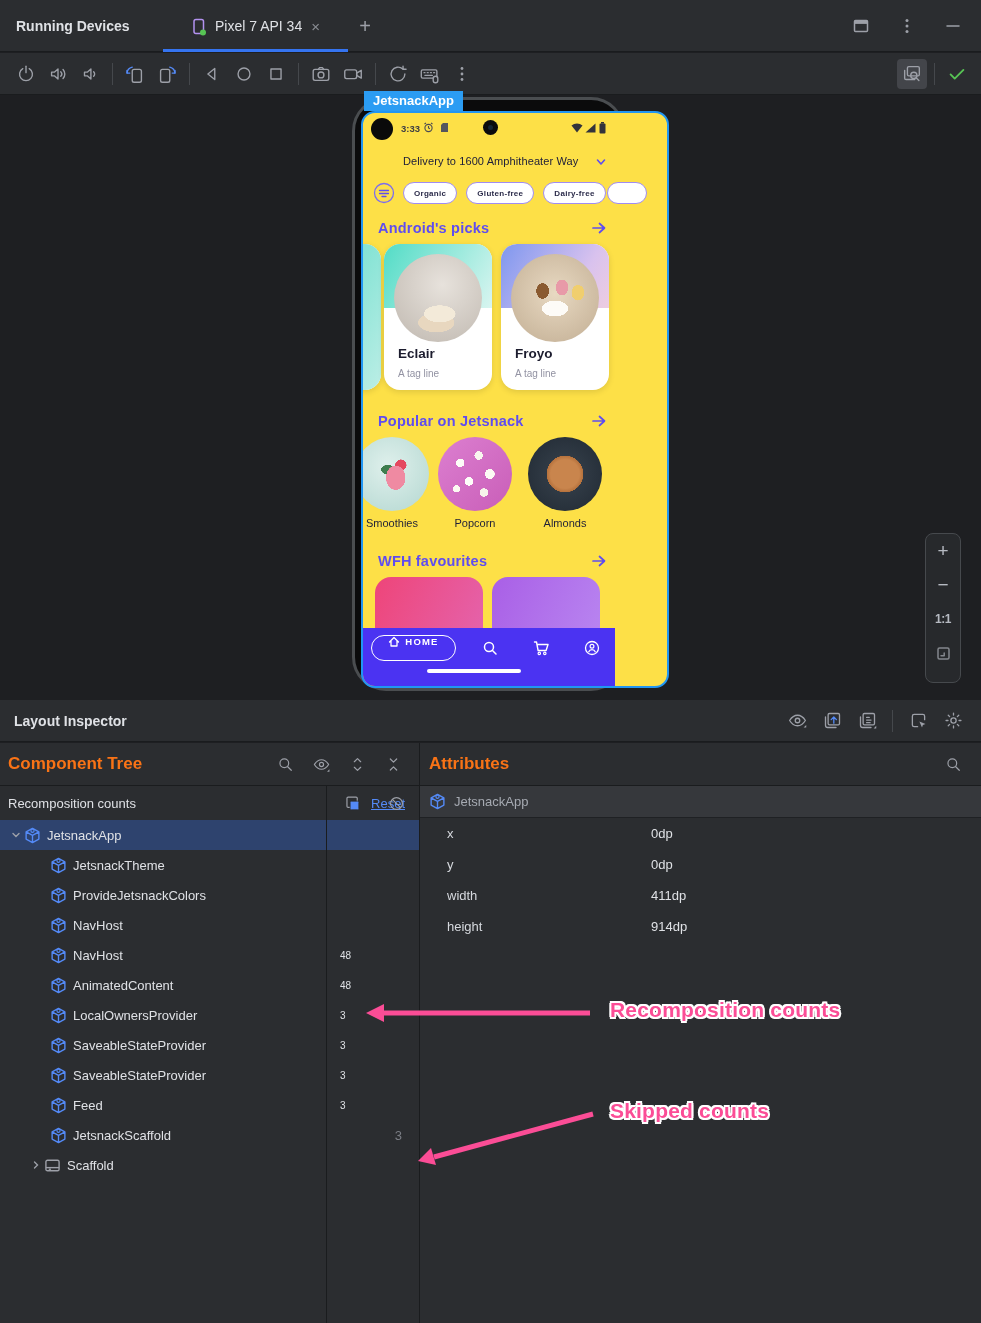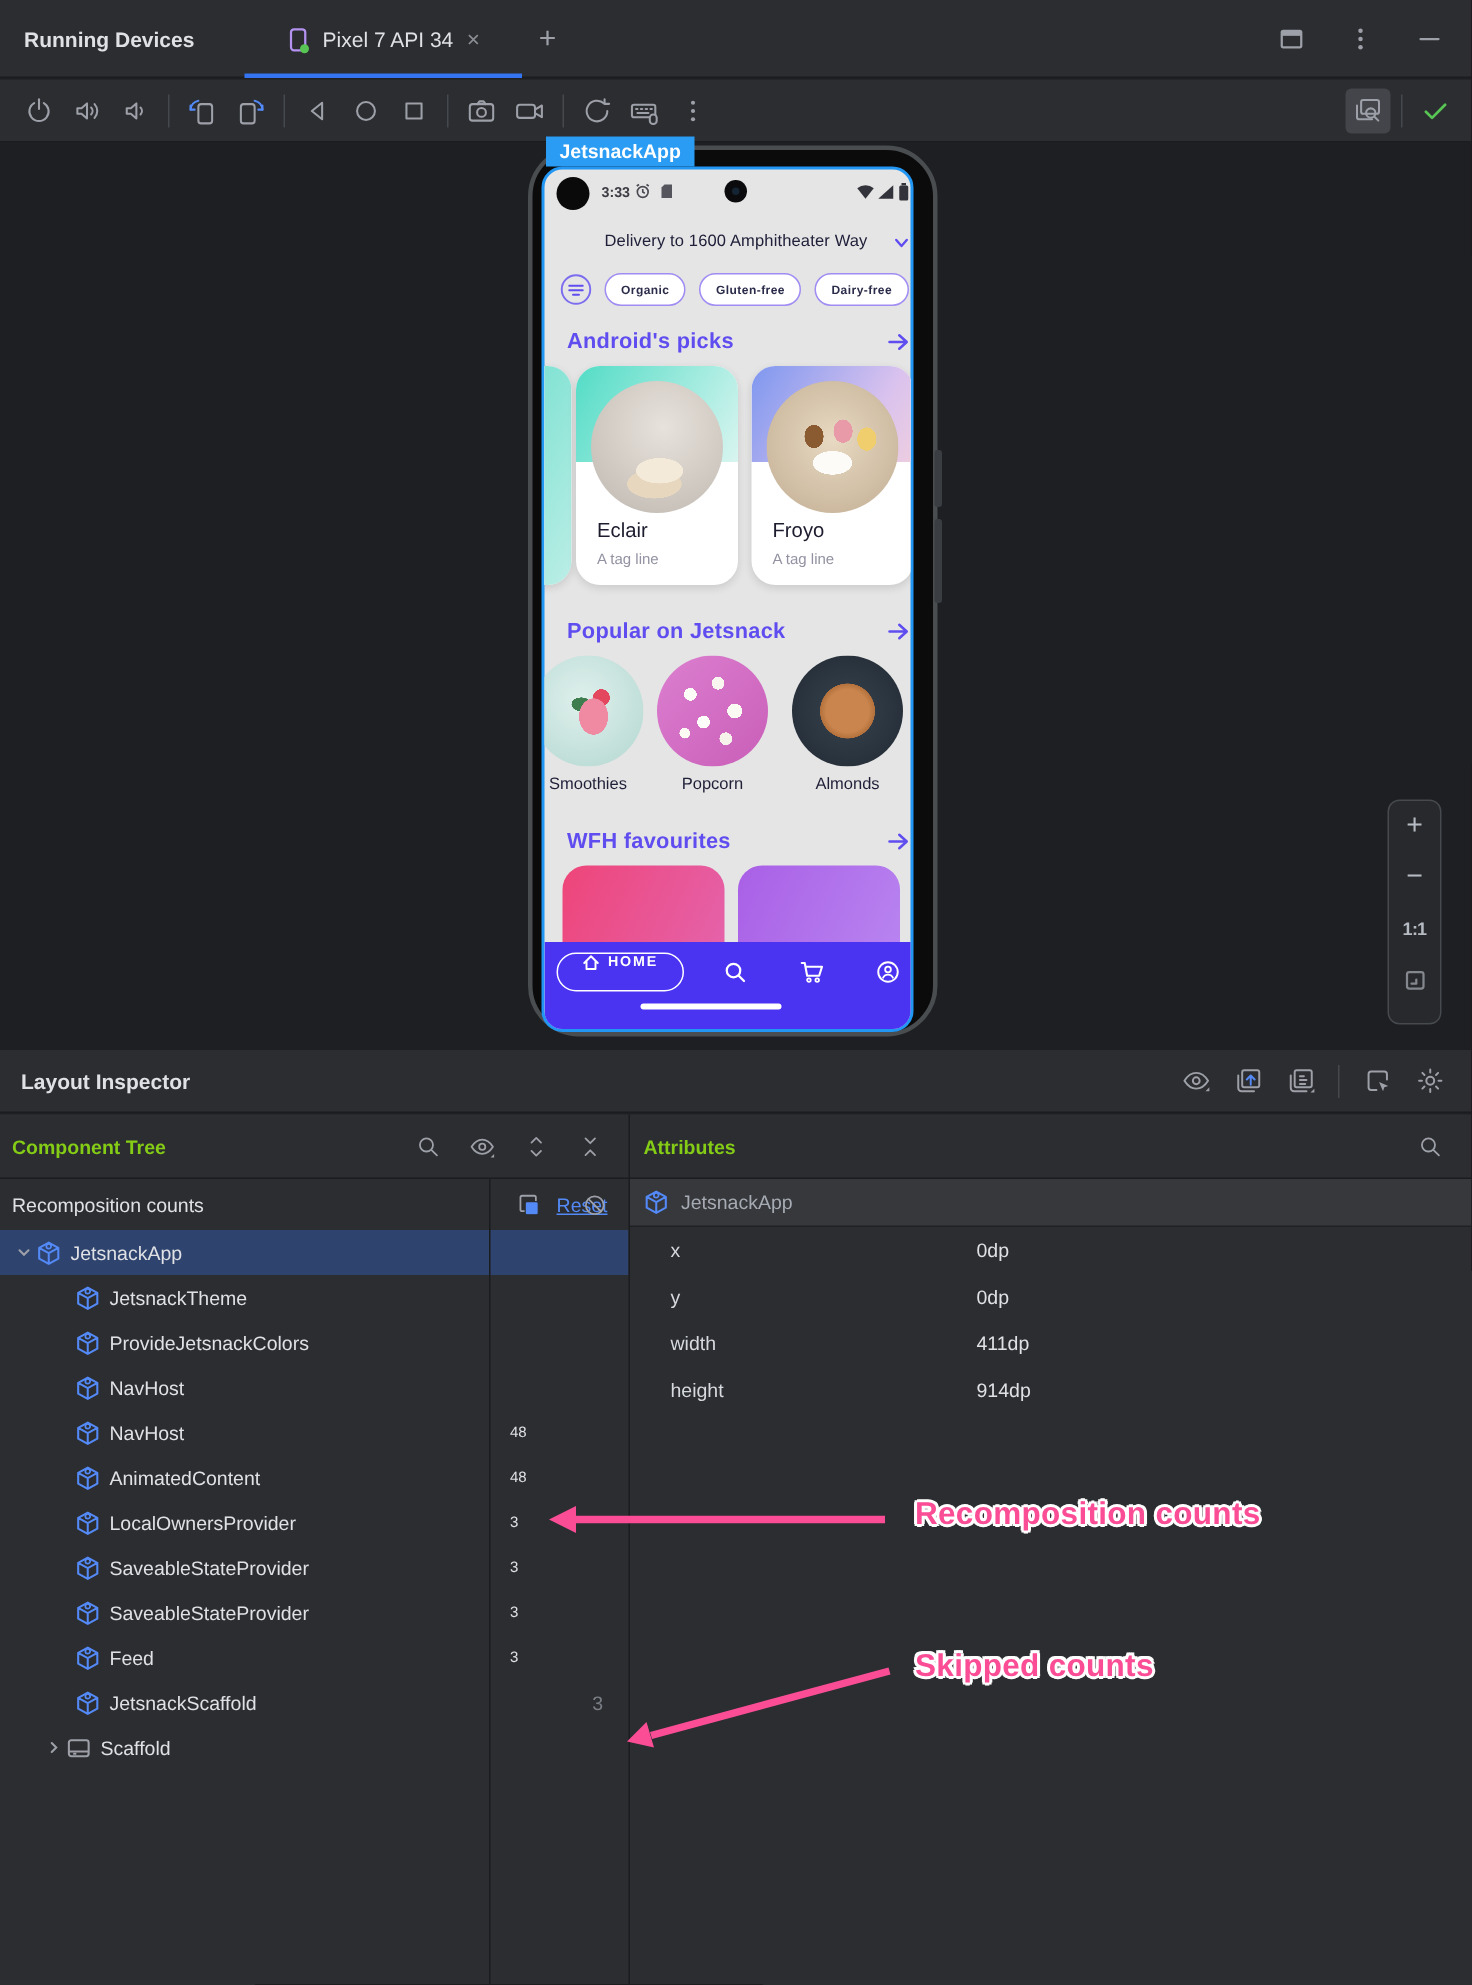--- a/index.html
+++ b/index.html
@@ -25,33 +25,33 @@
   .tool-btn{width:30px;height:30px;display:flex;align-items:center;justify-content:center;border-radius:4px;margin:0 1px;}
   .tool-sep{width:1px;height:22px;background:#45484c;margin:0 6px;}
   .tool-btn.active{background:#43454a;}
   .toolbar-left{display:flex;align-items:center;padding-left:10px;}
   .toolbar-right{position:absolute;right:8px;top:0;height:42px;display:flex;align-items:center;}
 
   
   .device-area{left:0;top:95px;width:981px;height:605px;background:#1e1f22;}
   .phone{left:352px;top:2px;width:273px;height:594px;background:#0b0b0c;border:3px solid #4a4d50;border-radius:34px;}
   .phone-btn{background:#3a3d41;border-radius:2px;}
-  .screen{left:361px;top:16px;width:248px;height:577px;background:#e5e5e5;border:2px solid #2196f3;border-radius:14px;overflow:hidden;}
+  .screen{left:361px;top:16px;width:308px;height:577px;background:#fde047;border:2px solid #2196f3;border-radius:14px;overflow:hidden;}
   .overlay-label{left:364px;top:-4px;background:#2b9cf3;color:#fff;font-size:13px;font-weight:bold;padding:2px 9px 3px;z-index:5;}
 
   
   .sb-time{font-size:9.5px;color:#3c3c44;font-weight:bold;}
   .delivery-text{font-size:11px;font-weight:normal;color:#20203a;letter-spacing:.1px;margin-left:20px;}
   .chip{height:22px;border:1.2px solid #a08cf2;border-radius:12px;background:#fff;display:flex;align-items:center;justify-content:center;
         font-size:8px;font-weight:bold;color:#2b2b4a;letter-spacing:.3px;padding:0 10px;white-space:nowrap;}
   .sec-title{font-size:14.5px;font-weight:bold;color:#5f4df0;letter-spacing:.2px;}
   .snack-card{width:108px;height:146px;background:#fff;border-radius:16px;box-shadow:0 2px 6px rgba(0,0,0,.12);overflow:hidden;position:absolute;}
   .snack-top{position:absolute;left:0;top:0;width:100%;height:64px;}
   .snack-img{position:absolute;left:10px;top:10px;width:88px;height:88px;border-radius:50%;}
-  .snack-name{position:absolute;left:14px;top:102px;font-size:13.5px;font-weight:normal;color:#1c1c2e;}
+  .snack-name{position:absolute;left:14px;top:102px;font-size:13.5px;font-weight:bold;color:#1c1c2e;}
   .snack-tag{position:absolute;left:14px;top:124px;font-size:10px;color:#9292a2;}
   .pop-circle{position:absolute;width:74px;height:74px;border-radius:50%;}
   .pop-label{position:absolute;width:140px;text-align:center;font-size:11px;font-weight:normal;color:#1f1f38;}
   .wfh-card{position:absolute;width:108px;height:112px;border-radius:16px;overflow:hidden;}
   .bottom-nav{position:absolute;left:0;top:515px;width:252px;height:58px;background:#4b33f2;}
   .home-pill{position:absolute;left:8px;top:7px;width:85px;height:26px;border:1.6px solid #fff;border-radius:14px;
              display:flex;justify-content:center;gap:5px;color:#fff;}
   .home-pill span{font-size:9.5px;font-weight:bold;letter-spacing:1.2px;}
   .nav-ind{position:absolute;left:64px;top:41px;width:94px;height:4px;background:#fff;border-radius:2px;}
 
@@ -60,21 +60,21 @@
   .zoom-item{width:34px;height:34px;display:flex;align-items:center;justify-content:center;color:#9da0a8;}
   .zoom-pm{font-size:19px;font-weight:300;color:#b6bac2;}
   .zoom-ratio{font-size:12px;font-weight:bold;color:#b6bac2;letter-spacing:-.5px;}
 
   
   .li-bar{left:0;top:700px;width:981px;height:42px;background:#2b2d30;border-bottom:1px solid #1a1c1e;display:flex;align-items:center;}
   .li-title{padding-left:14px;font-size:14px;font-weight:bold;color:#dfe1e5;}
   .li-icons{position:absolute;right:12px;display:flex;align-items:center;}
 
   .panel-hdr{top:743px;height:42px;background:#2b2d30;display:flex;align-items:center;}
-  .panel-hdr-title{font-size:13px;font-weight:bold;color:#84cc16;}
+  .panel-hdr-title{font-size:17px;font-weight:bold;color:#f97316;}
   .hdr-line{left:0;top:785px;width:981px;height:1px;background:#1a1c1e;}
   .panels-bg{left:0;top:743px;width:981px;height:580px;background:#2b2d30;}
   .vdiv{width:1px;background:#1a1c1e;}
 
   .recomp-row{left:0;top:786px;width:419px;height:34px;display:flex;align-items:center;}
   .recomp-label{padding-left:8px;font-size:13px;color:#dfe1e5;flex:1;}
   .reset-link{font-size:13px;color:#548af7;text-decoration:underline;margin-right:14px;}
 
   .tree{left:0;top:820px;width:419px;}
   .tree-row{position:relative;height:30px;display:flex;align-items:center;font-size:13px;color:#dfe1e5;}

